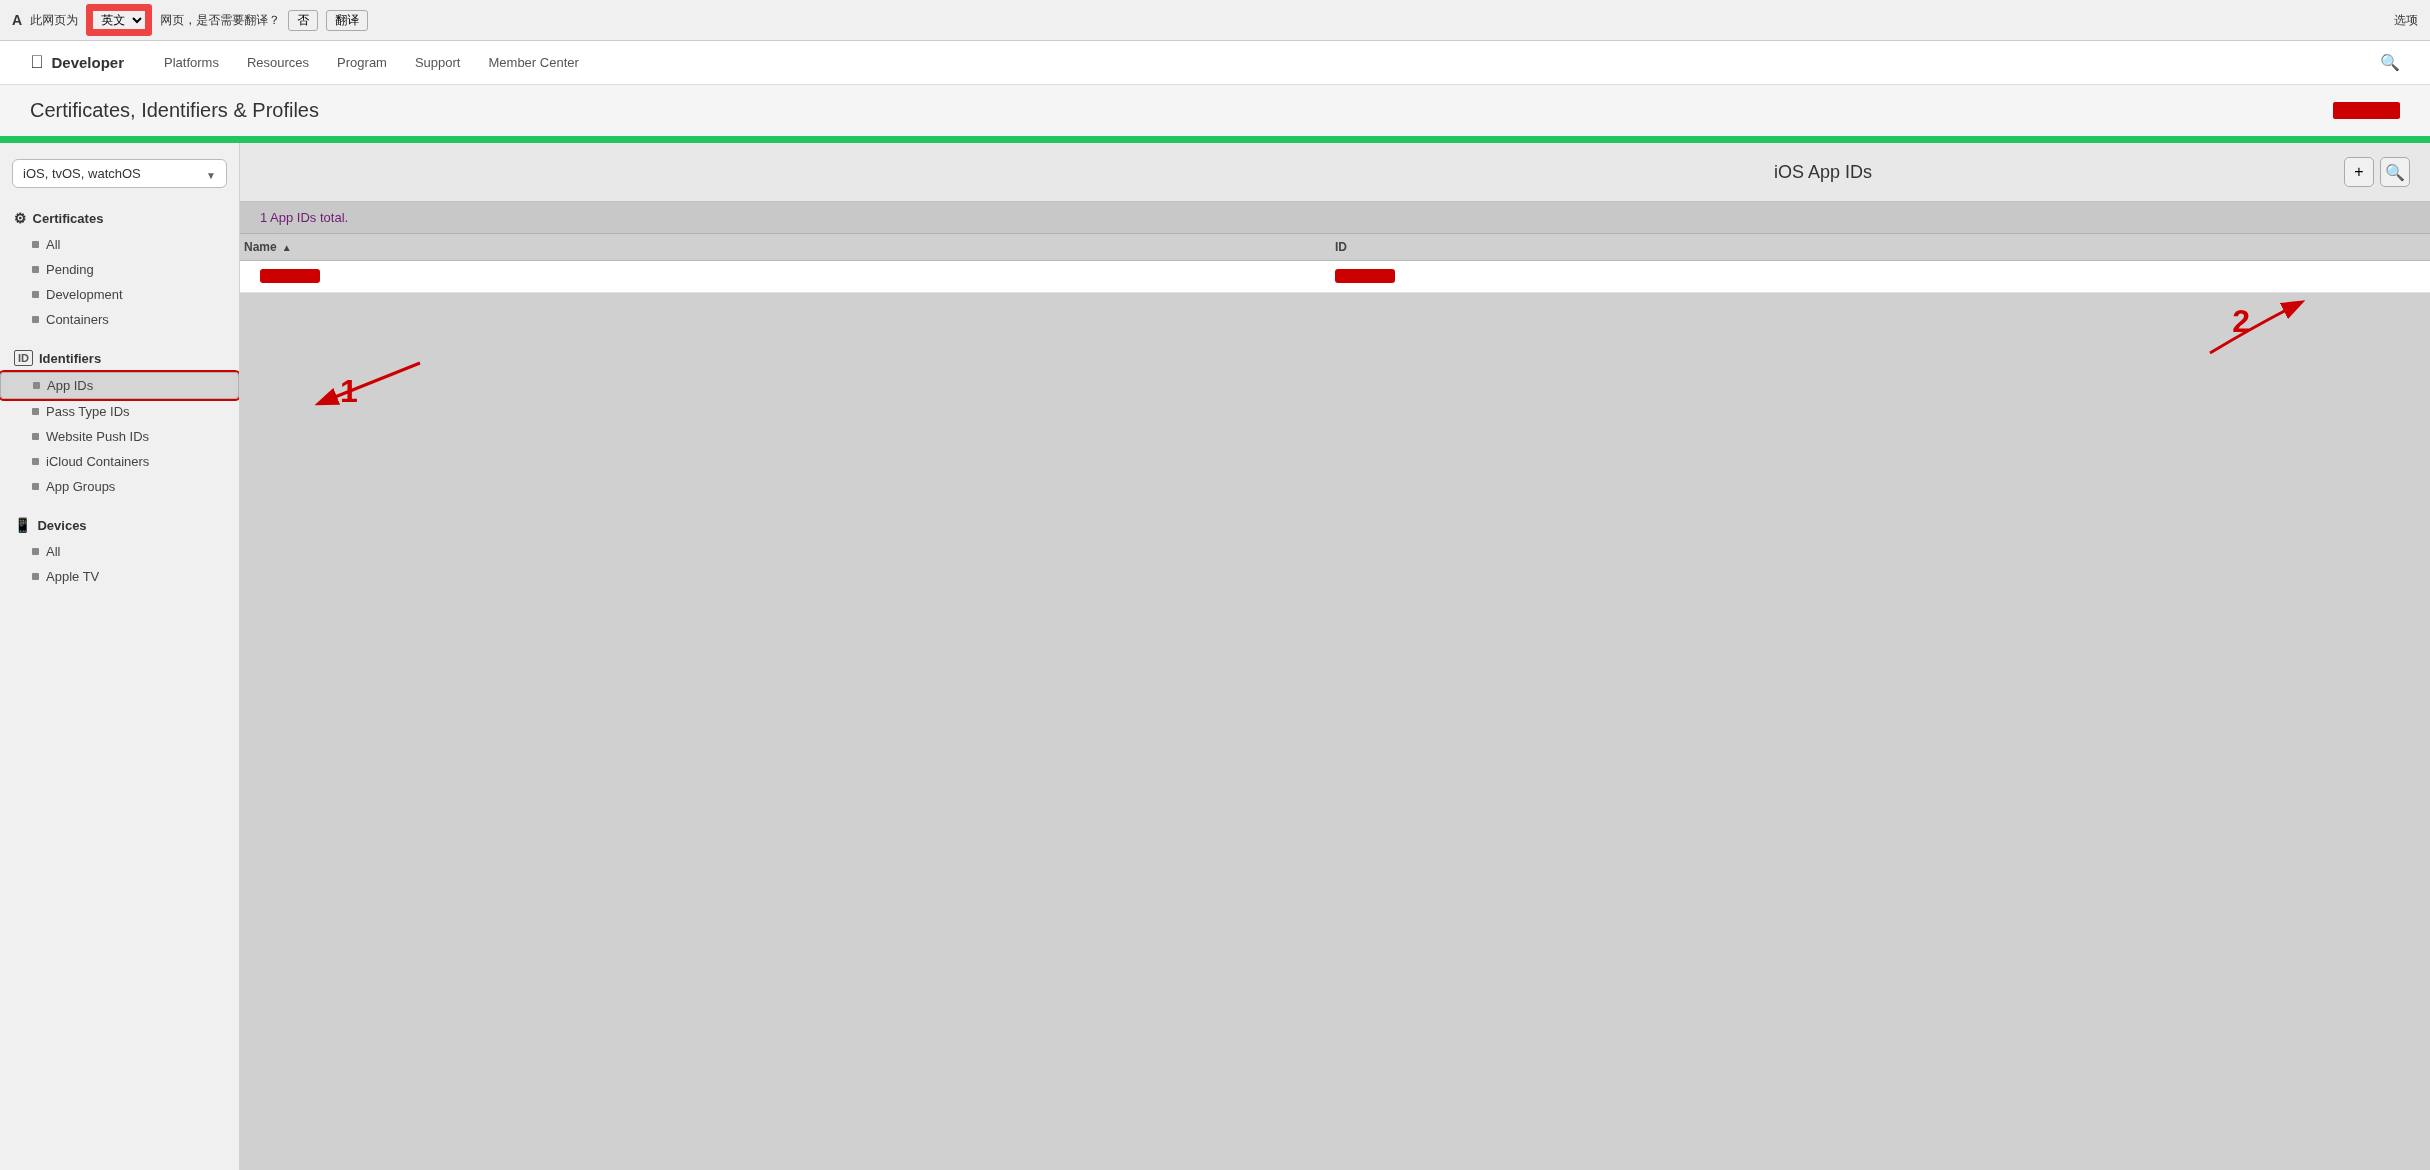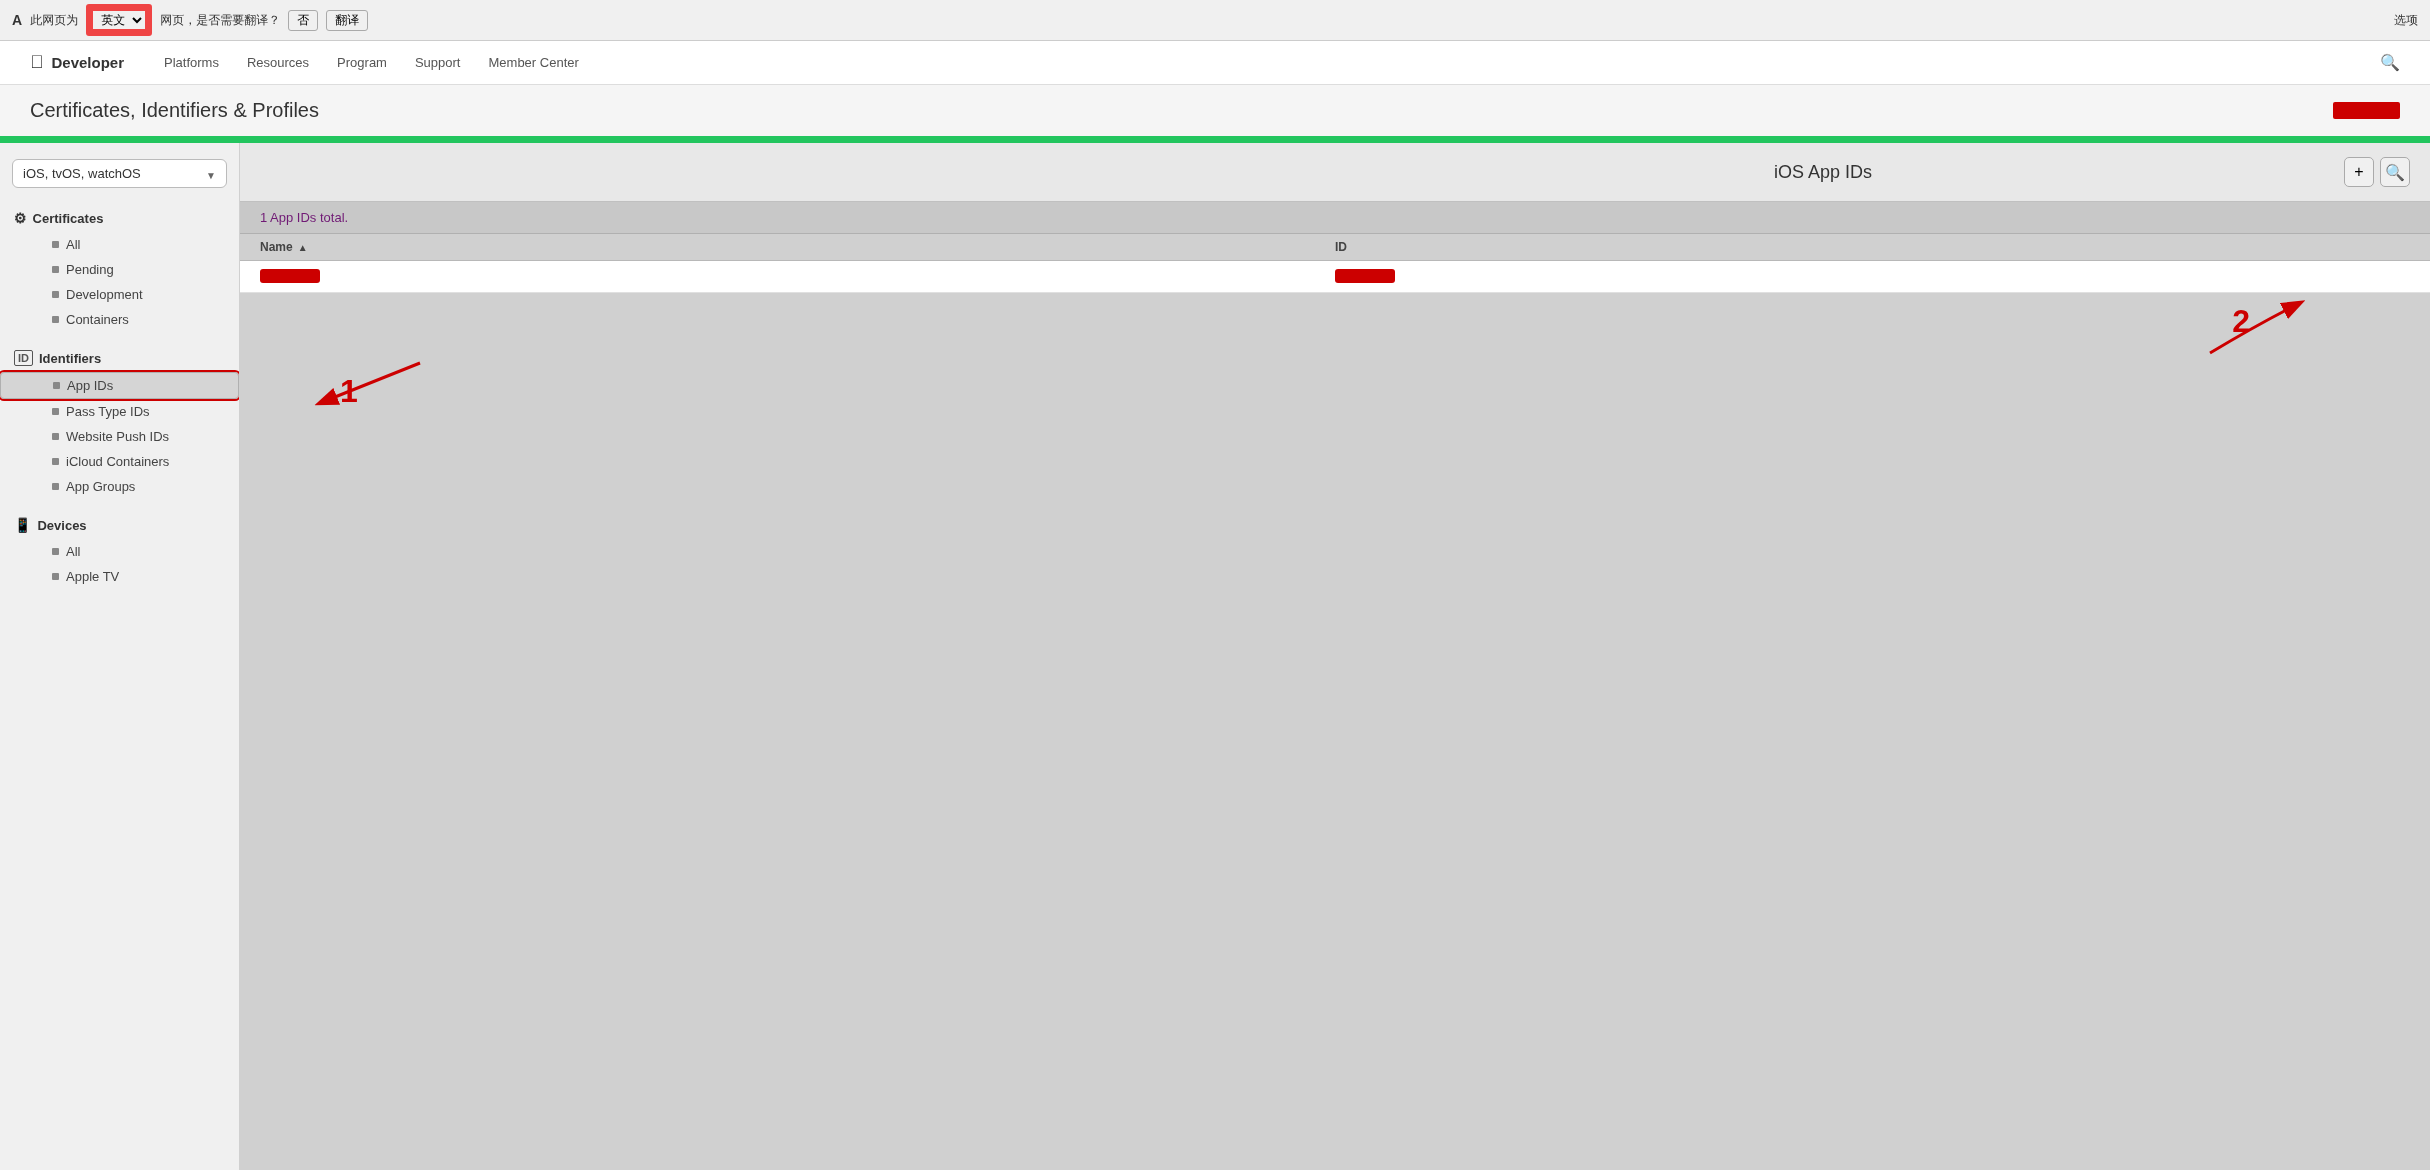--- a/index.html
+++ b/index.html
@@ -143,21 +143,21 @@
       gap: 6px;
       padding: 6px 14px;
       font-weight: 700;
       font-size: 13px;
       color: #333;
     }
     .sidebar-section-title .section-icon {
       font-size: 14px;
     }
     .sidebar-item {
-      padding: 5px 14px 5px 52px;
+      padding: 5px 14px 5px 32px;
       display: flex;
       align-items: center;
       gap: 7px;
       cursor: pointer;
       font-size: 13px;
       color: #444;
     }
     .sidebar-item.active {
       background: #d5d5d5;
       border-radius: 4px;
@@ -218,21 +218,21 @@
       border-bottom: 1px solid #b0b0b0;
       padding: 8px 20px;
       font-size: 13px;
       color: #701a75;
     }
 
     .table-header {
       background: #d0d0d0;
       border-bottom: 1px solid #b8b8b8;
       display: flex;
-      padding: 6px 20px;
+      padding: 6px 4px;
     }
     .table-header .col-name {
       flex: 1;
       display: flex;
       align-items: center;
       gap: 5px;
       font-weight: 600;
       font-size: 12px;
       color: #444;
     }

